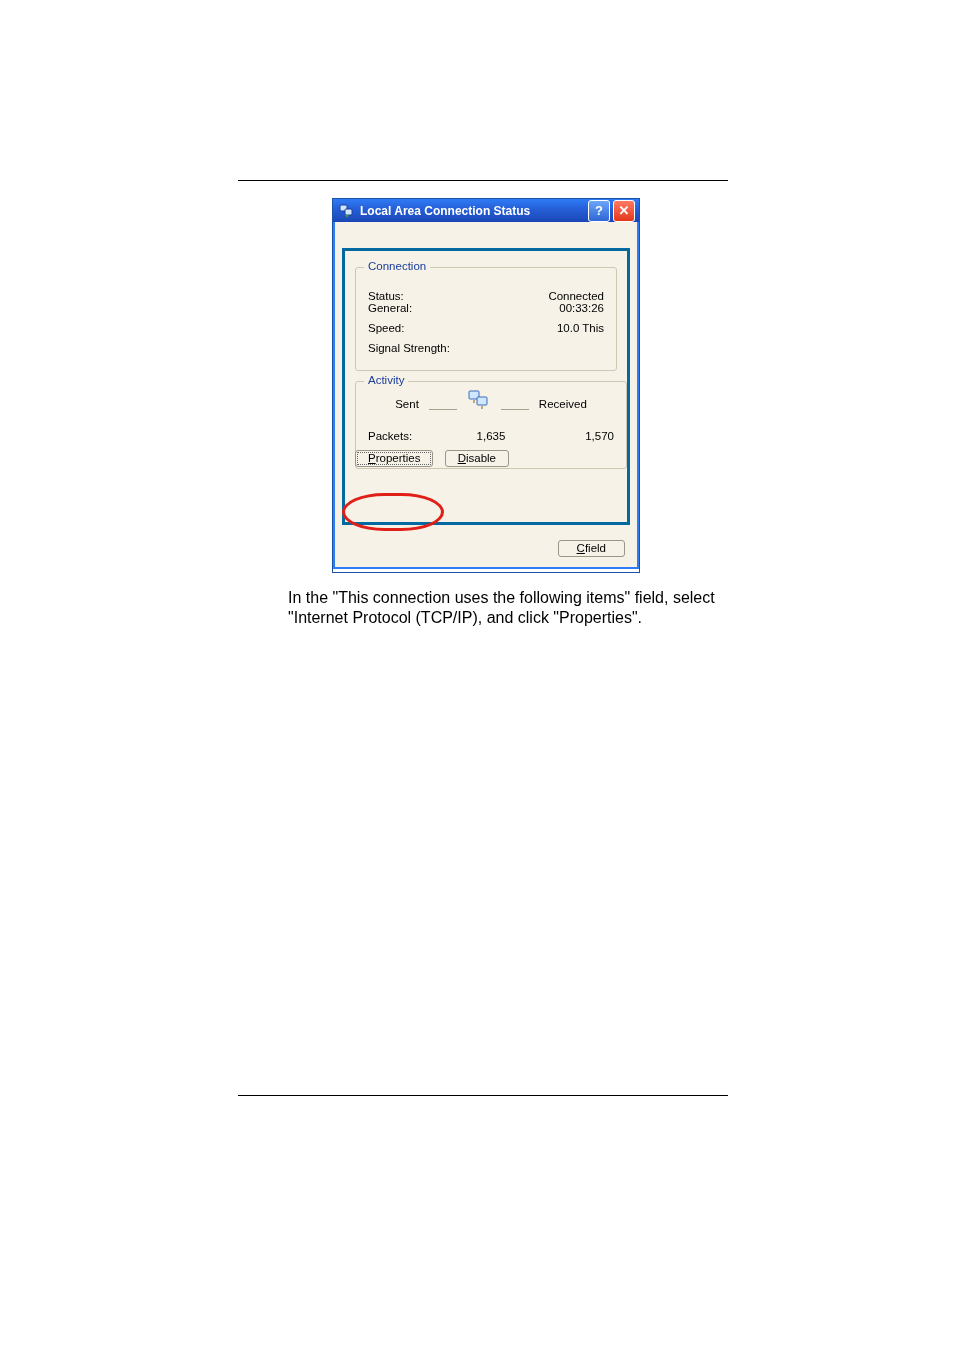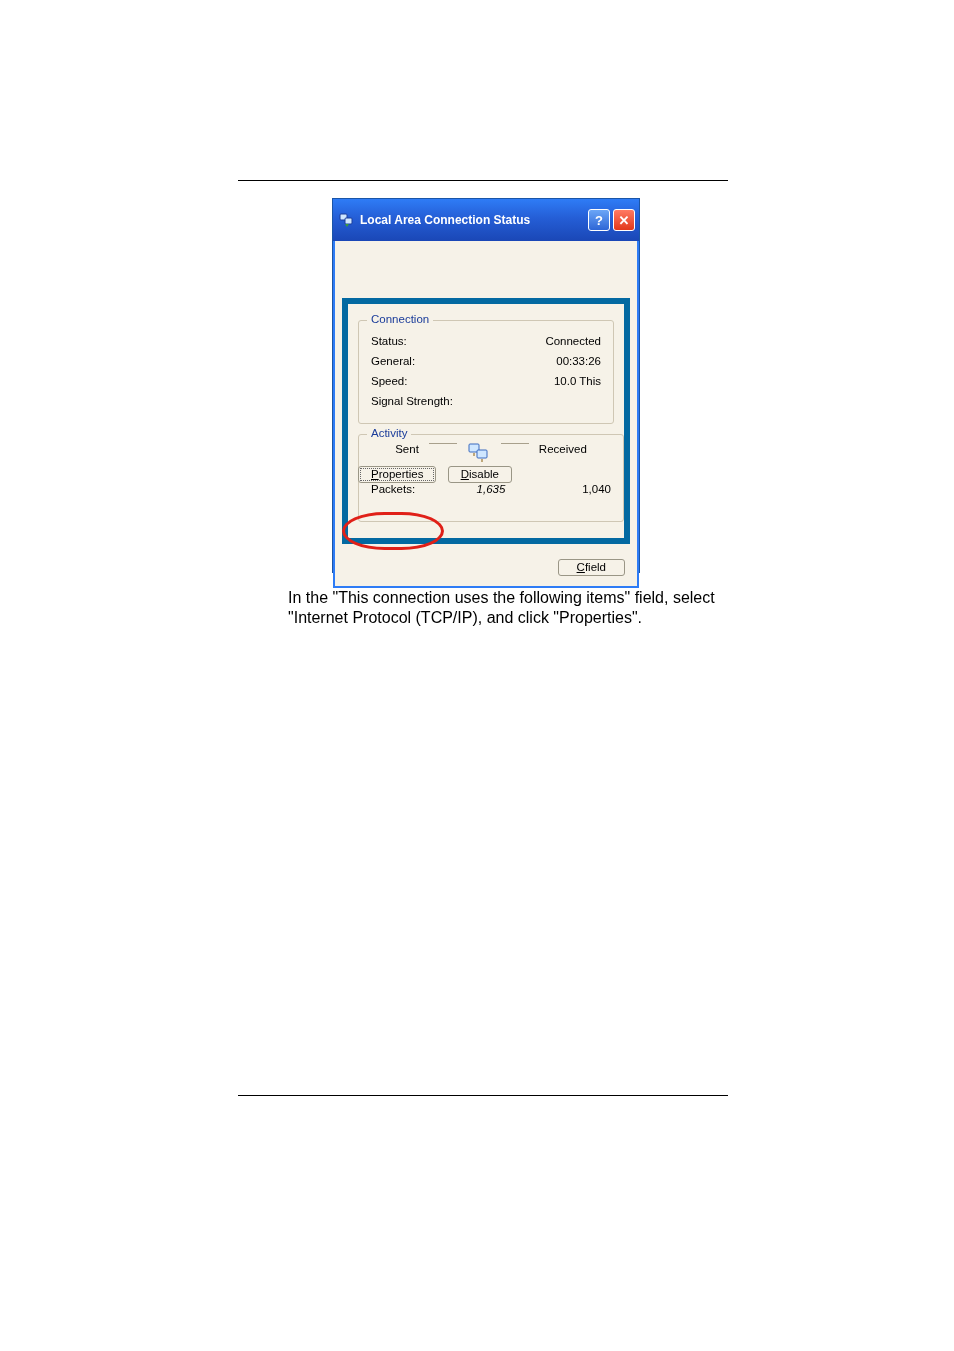--- a/index.html
+++ b/index.html
@@ -38,21 +38,21 @@
     left: 332px;
     top: 198px;
     width: 306px;
     height: 373px;
     font-family: Tahoma, Arial, sans-serif;
     font-size: 11.5px;
     color: #000;
     border: 1px solid #1a55a8;
   }
   .xp-titlebar {
-    height: 42px;
+    height: 23px;
     background: linear-gradient(to bottom, #2e7cf6 0%, #255ed6 45%, #1a47b6 100%);
     display: flex;
     align-items: center;
     padding: 0 4px 0 6px;
     color: #fff;
     font-weight: bold;
     font-size: 12px;
   }
   .xp-titlebar .title-icon {
     width: 16px; height: 16px; margin-right: 5px;
@@ -89,23 +89,22 @@
     border-bottom:none;
     padding: 2px 10px 3px 10px;
     font-size:11.5px;
     position:relative;
     z-index:2;
   }
   .xp-tab.inactive { background:#efeadd; top:2px; }
   .xp-tab.active { z-index:3; }
   .xp-tabpage {
     position:absolute; left:7px; right:7px; top:26px; bottom:42px;
-    border:6px solid #0369a1;
-    background:#f6f2e8;
-    margin-top:31px;
+    border:3px solid #0369a1;
+    background:#f6f2e8;
   }
 
   .group {
     position:absolute;
     border:1px solid #cfc7b4;
     border-radius:3px;
   }
   .group-title {
     position:absolute;
     top:-8px; left:8px;
@@ -116,21 +115,21 @@
   }
   .grp-conn { left:10px; right:10px; top:16px; height:102px; }
   .grp-act  { left:10px; right:0; top:130px; height:86px; }
 
   .row { position:absolute; left:12px; right:12px; font-size:11.5px; }
   .row .l { float:left; }
   .row .r { float:right; }
 
   .act-center {
     position:absolute; top:8px; left:0; right:0;
-    display:flex; align-items:flex-start; justify-content:center;
+    display:flex; align-items:flex-end; justify-content:center;
     gap:10px; font-size:11.5px;
   }
   .act-center .sep { width:28px; border-top:1px solid #a8a08c; height:0; }
   .monitors {
     width:24px; height:20px; position:relative;
   }
   .monitors svg { position:absolute; top:0; left:0; }
 
   .btn {
     background:#f6f2e8;
@@ -178,21 +177,21 @@
     <span class="tb-btns">
       <span class="tb-btn tb-help">?</span>
       <span class="tb-btn tb-close">✕</span>
     </span>
   </div>
   <div class="xp-body">
     <div class="xp-tabpage">
 
       <div class="group grp-conn">
         <div class="group-title">Connection</div>
-        <div class="row" style="top:14px;">
+        <div class="row" style="top:22px;">
           <span class="l">Status:</span>
           <span class="r">Connected</span>
         </div>
         <div class="row" style="top:34px;">
           <span class="l">General:</span>
           <span class="r">00:33:26</span>
         </div>
         <div class="row" style="top:54px;">
           <span class="l">Speed:</span>
           <span class="r">10.0 This</span>
@@ -214,22 +213,22 @@
               <rect x="10" y="7" width="10" height="8" rx="1" fill="#cfe7ff" stroke="#3a6abf"></rect>
               <rect x="6" y="10" width="2" height="3" fill="#bfa87a"></rect>
               <rect x="14" y="16" width="2" height="3" fill="#bfa87a"></rect>
             </svg>
           </span>
           <span class="sep"></span>
           <span>Received</span>
         </div>
         <div class="row" style="top:48px;text-align:right;">
           <span class="l">Packets:</span>
-          <span style="position:absolute; left:50%; transform:translateX(-50%);font-style:italic;">1,635</span>
-          <span class="r">1,040</span>
+          <span style="position:absolute; left:50%; transform:translateX(-50%);">1,635</span>
+          <span class="r">1,570</span>
         </div>
       </div>
 
       <div class="btn-area">
         <span class="btn" style="margin-right:8px; outline:1px dotted #666; outline-offset:-3px;">
           <span class="und">P</span>
             <span>roperties</span>
         </span>
         <span class="btn">
           <span class="und">D</span>

